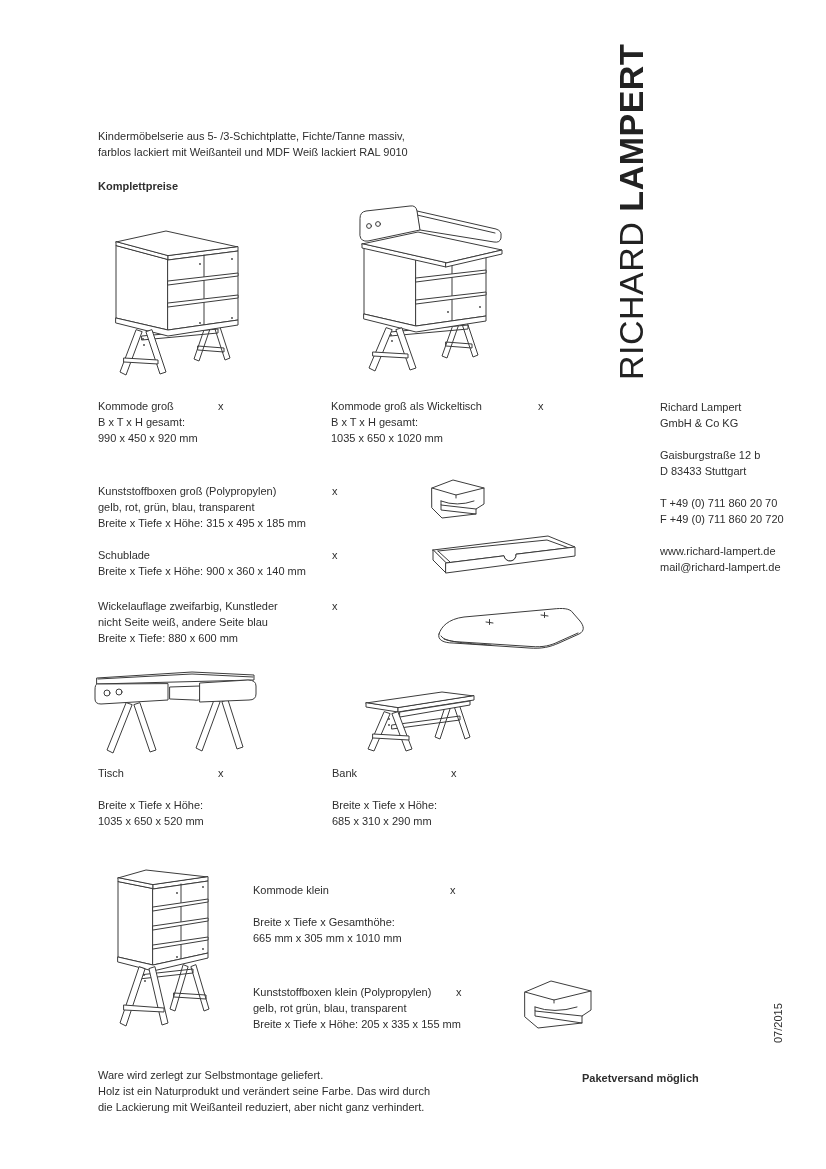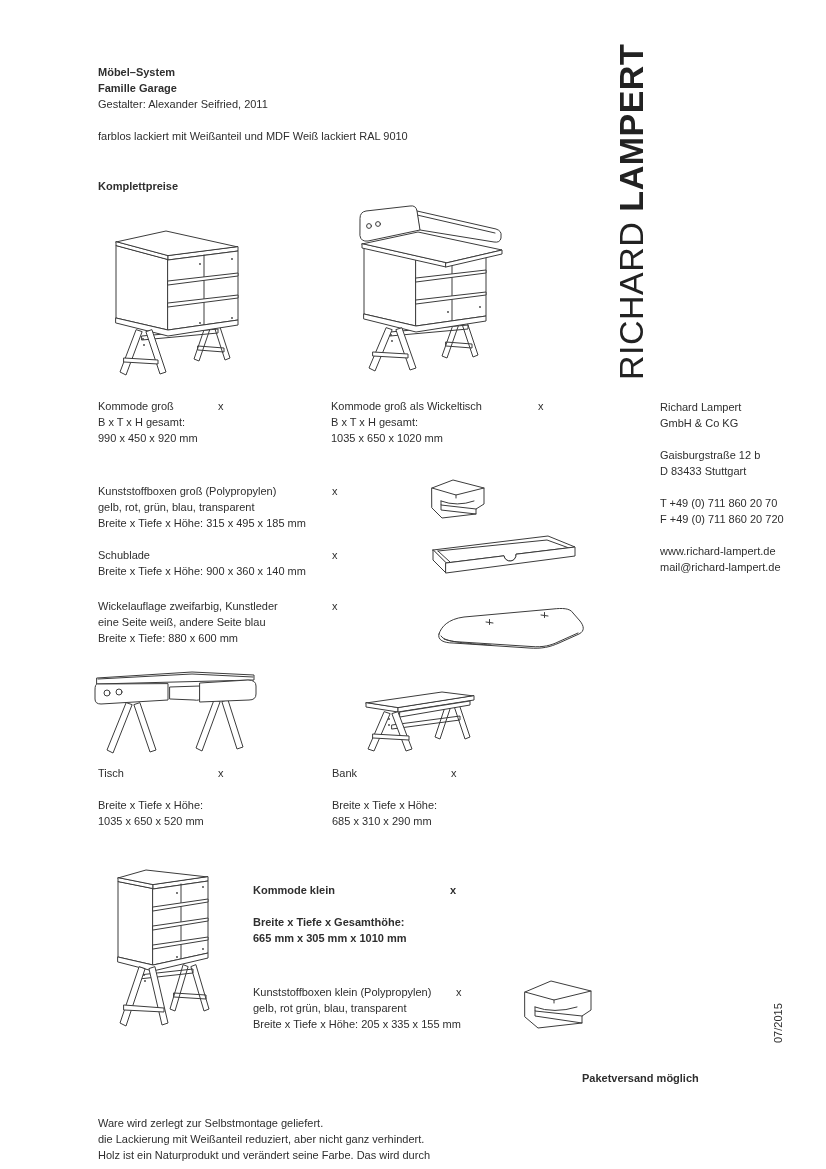--- a/index.html
+++ b/index.html
@@ -20,26 +20,22 @@
   svg{position:absolute;overflow:visible;}
   .ln path, .ln line, .ln circle{stroke:#3c3c3c;stroke-width:1;fill:none;stroke-linejoin:round;stroke-linecap:round;}
   .ln .f{fill:#ffffff;}
   .ln .d{fill:#3c3c3c;stroke:none;}
 </style>
 </head>
 <body>
 
 <div class="page">
 
-  <div class="t" style="left:98px;top:64px;">
-    <div class="b">Möbel–System</div>
-    <div class="b">Famille Garage</div>
-    <div>Gestalter: Alexander Seifried, 2011</div>
-  </div>
   <div class="t" style="left:98px;top:128px;">
+    <div>Kindermöbelserie aus 5- /3-Schichtplatte, Fichte/Tanne massiv,</div>
     <div>farblos lackiert mit Weißanteil und MDF Weiß lackiert RAL 9010</div>
   </div>
   <div class="t b" style="left:98px;top:178px;">Komplettpreise</div>
 
   <div class="logo"><span class="w1">RICHARD</span> <span class="w2">LAMPERT</span></div>
 
   <div class="t" style="left:660px;top:399px;">
     <div>Richard Lampert</div>
     <div>GmbH &amp; Co KG</div>
     <div class="blank"></div>
@@ -215,49 +211,49 @@
     <div>Breite x Tiefe x Höhe:  315 x 495 x 185 mm</div>
   </div>
 
   <div class="t" style="left:98px;top:547px;">
     <div class="pline"><span>Schublade</span><span class="xmark" style="left:234px">x</span></div>
     <div>Breite x Tiefe x Höhe:  900 x 360 x 140 mm</div>
   </div>
 
   <div class="t" style="left:98px;top:598px;">
     <div class="pline"><span>Wickelauflage zweifarbig, Kunstleder</span><span class="xmark" style="left:234px">x</span></div>
-    <div>eine Seite weiß, andere Seite blau</div>
+    <div>nicht Seite weiß, andere Seite blau</div>
     <div>Breite x Tiefe: 880 x 600 mm</div>
   </div>
 
   <div class="t" style="left:98px;top:765px;">
     <div class="pline"><span>Tisch</span><span class="xmark" style="left:120px">x</span></div>
     <div class="gap">Breite x Tiefe x Höhe:</div>
     <div>1035 x 650 x 520 mm</div>
   </div>
 
   <div class="t" style="left:332px;top:765px;">
     <div class="pline"><span>Bank</span><span class="xmark" style="left:119px">x</span></div>
     <div class="gap">Breite x Tiefe x Höhe:</div>
     <div>685 x 310 x 290 mm</div>
   </div>
 
-  <div class="t" style="left:253px;top:882px;font-weight:bold;">
+  <div class="t" style="left:253px;top:882px;">
     <div class="pline"><span>Kommode klein</span><span class="xmark" style="left:197px">x</span></div>
     <div class="gap">Breite x Tiefe x Gesamthöhe:</div>
     <div>665 mm x 305 mm x 1010 mm</div>
   </div>
 
   <div class="t" style="left:253px;top:984px;">
     <div class="pline"><span>Kunststoffboxen klein (Polypropylen)</span><span class="xmark" style="left:203px">x</span></div>
     <div>gelb, rot grün, blau, transparent</div>
     <div>Breite x Tiefe x Höhe:  205 x 335 x 155 mm</div>
   </div>
 
-  <div class="t" style="left:98px;top:1067px;margin-top:48px;">
+  <div class="t" style="left:98px;top:1067px;">
     <div>Ware wird zerlegt zur Selbstmontage geliefert.</div>
+    <div>Holz ist ein Naturprodukt und verändert seine Farbe. Das wird durch</div>
     <div>die Lackierung mit Weißanteil reduziert, aber nicht ganz verhindert.</div>
-    <div>Holz ist ein Naturprodukt und verändert seine Farbe. Das wird durch</div>
   </div>
   <div class="t b" style="left:582px;top:1070px;">Paketversand möglich</div>
   <div class="date">07/2015</div>
 
 </div>
 
 </body></html>

